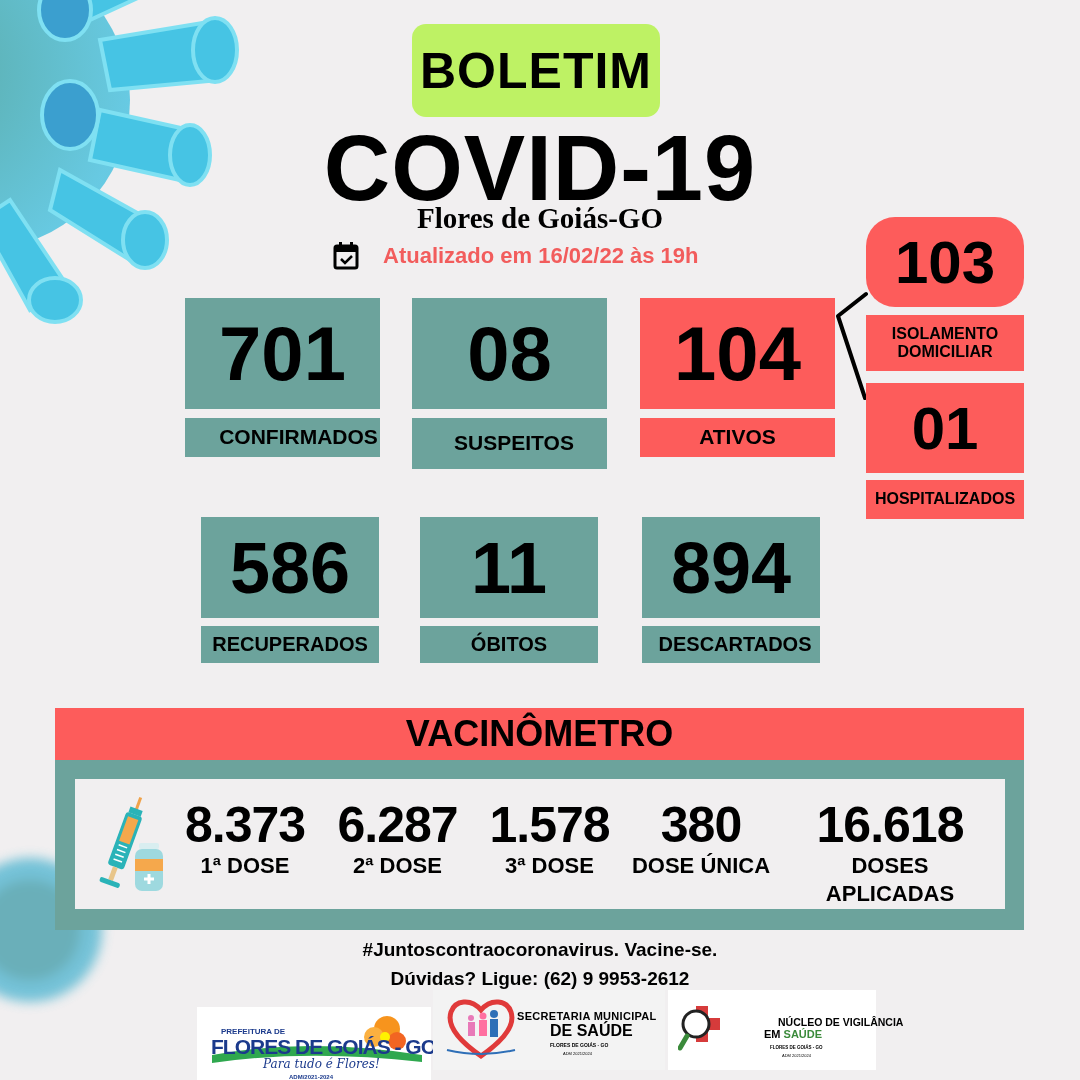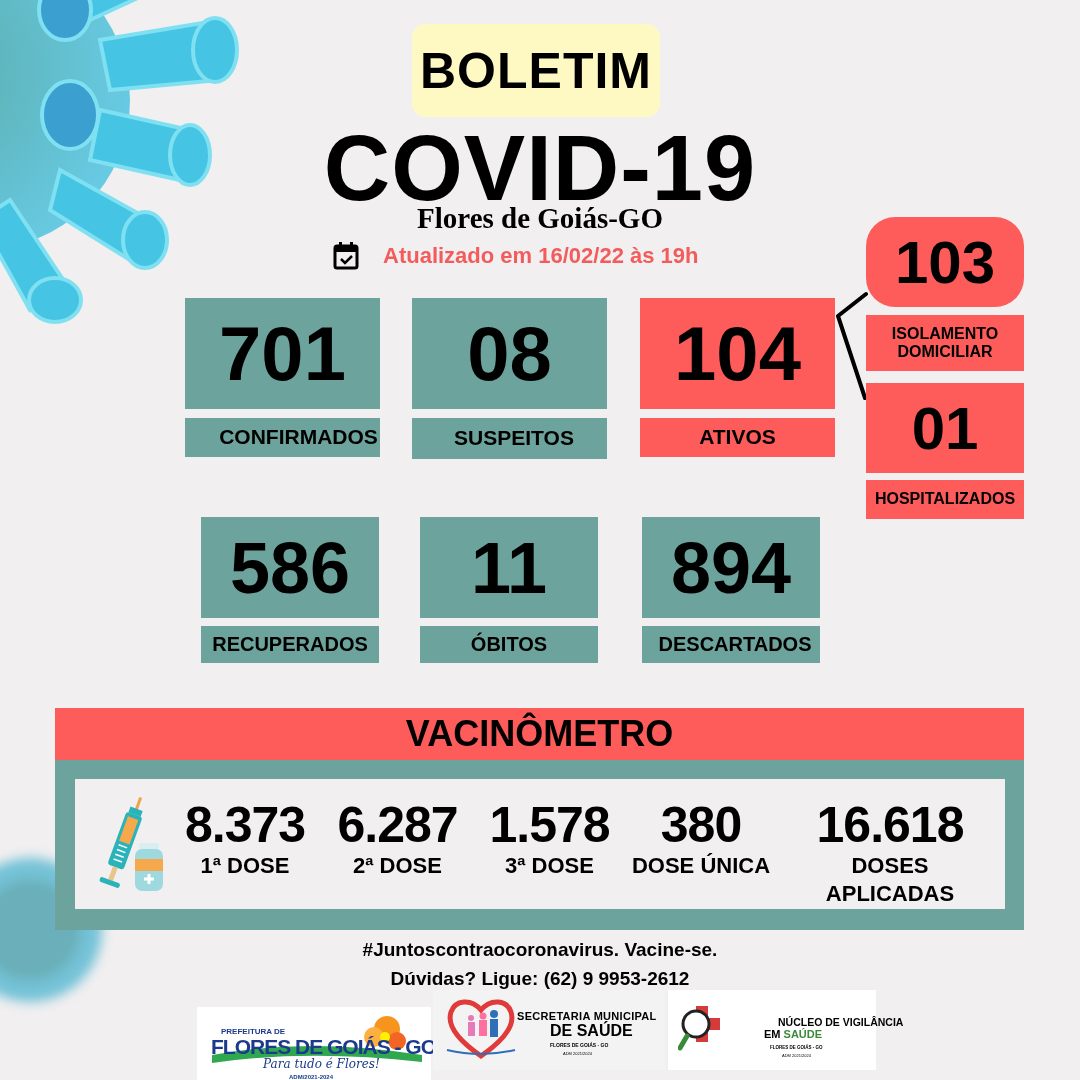--- a/index.html
+++ b/index.html
@@ -17,21 +17,21 @@
     left: -140px; top: -120px; width: 380px; height: 480px;
   }
   .virus-bottom {
     left: -50px; top: 840px; width: 170px; height: 180px;
     filter: blur(6px); opacity: .75;
   }
 
   
   .boletim {
     left: 412px; top: 24px; width: 248px; height: 93px;
-    background: #fef9c3; border-radius: 14px;
+    background: #bef264; border-radius: 14px;
     display: flex; align-items: center; justify-content: center;
     font-weight: 900; font-size: 50px; letter-spacing: 1px;
   }
   .title {
     left: 300px; top: 118px; width: 480px; text-align: center;
     font-weight: 900; font-size: 92px; line-height: 100px; letter-spacing: 1px;
   }
   .subtitle {
     left: 340px; top: 202px; width: 400px; text-align: center;
     font-weight: 700; font-size: 29px; font-family: Liberation Serif, serif;
@@ -127,21 +127,21 @@
     <rect x="17" y="0" width="3" height="7" fill="#000"></rect>
     <path d="M8 17 L12 21 L19 14" fill="none" stroke="#000" stroke-width="2.5"></path>
   </svg>
   <span class="updated-text">Atualizado em 16/02/22  às 19h</span>
 </div>
 
 <div class="abs teal box-num" style="left:185px;top:298px;width:195px;height:111px;font-size:76px;">701</div>
 <div class="abs teal box-lbl" style="left:185px;top:418px;width:195px;height:39px;font-size:21px;padding-left:32px;">CONFIRMADOS</div>
 
 <div class="abs teal box-num" style="left:412px;top:298px;width:195px;height:111px;font-size:76px;">08</div>
-<div class="abs teal box-lbl" style="left:412px;top:418px;width:195px;height:41px;font-size:21px;padding-left:9px;">SUSPEITOS</div>
+<div class="abs teal box-lbl" style="left:412px;top:418px;width:195px;height:51px;font-size:21px;padding-left:9px;">SUSPEITOS</div>
 
 <div class="abs red box-num" style="left:640px;top:298px;width:195px;height:111px;font-size:76px;">104</div>
 <div class="abs red box-lbl" style="left:640px;top:418px;width:195px;height:39px;font-size:21px;">ATIVOS</div>
 
 <svg class="abs" style="left:830px;top:290px;width:40px;height:110px;" viewBox="0 0 40 110">
   <path d="M36 4 L8 26 L35 108" fill="none" stroke="#000" stroke-width="4" stroke-linecap="round" stroke-linejoin="round"></path>
 </svg>
 
 <div class="abs red box-num" style="left:866px;top:217px;width:158px;height:90px;font-size:60px;border-radius:29px;">103</div>
 <div class="abs red box-lbl" style="left:866px;top:315px;width:158px;height:56px;font-size:16px;flex-direction:column;">

